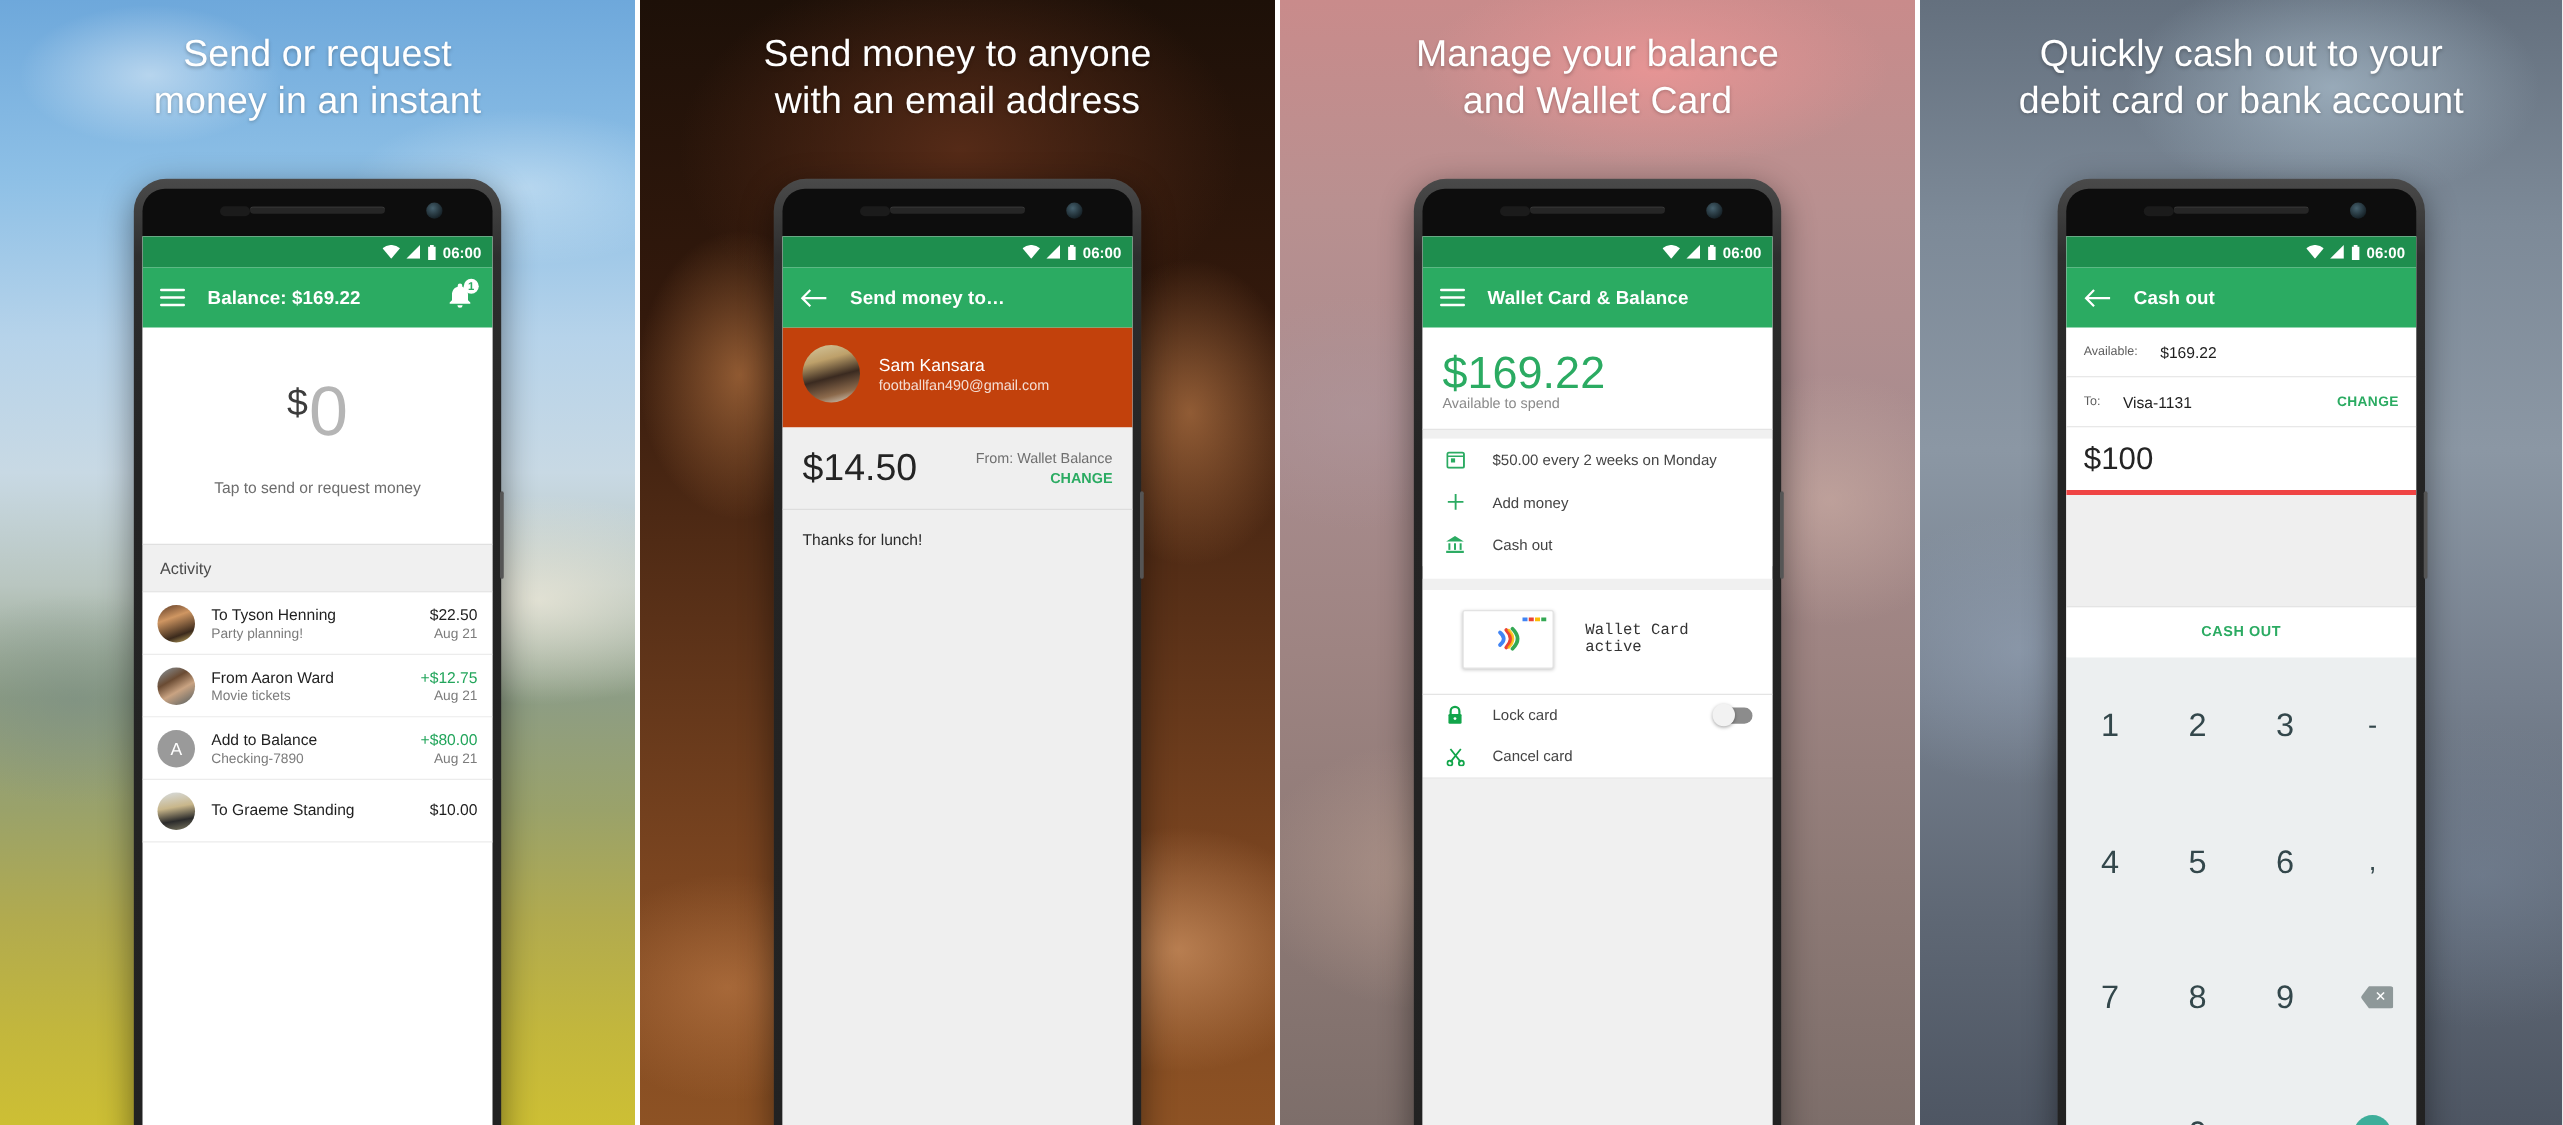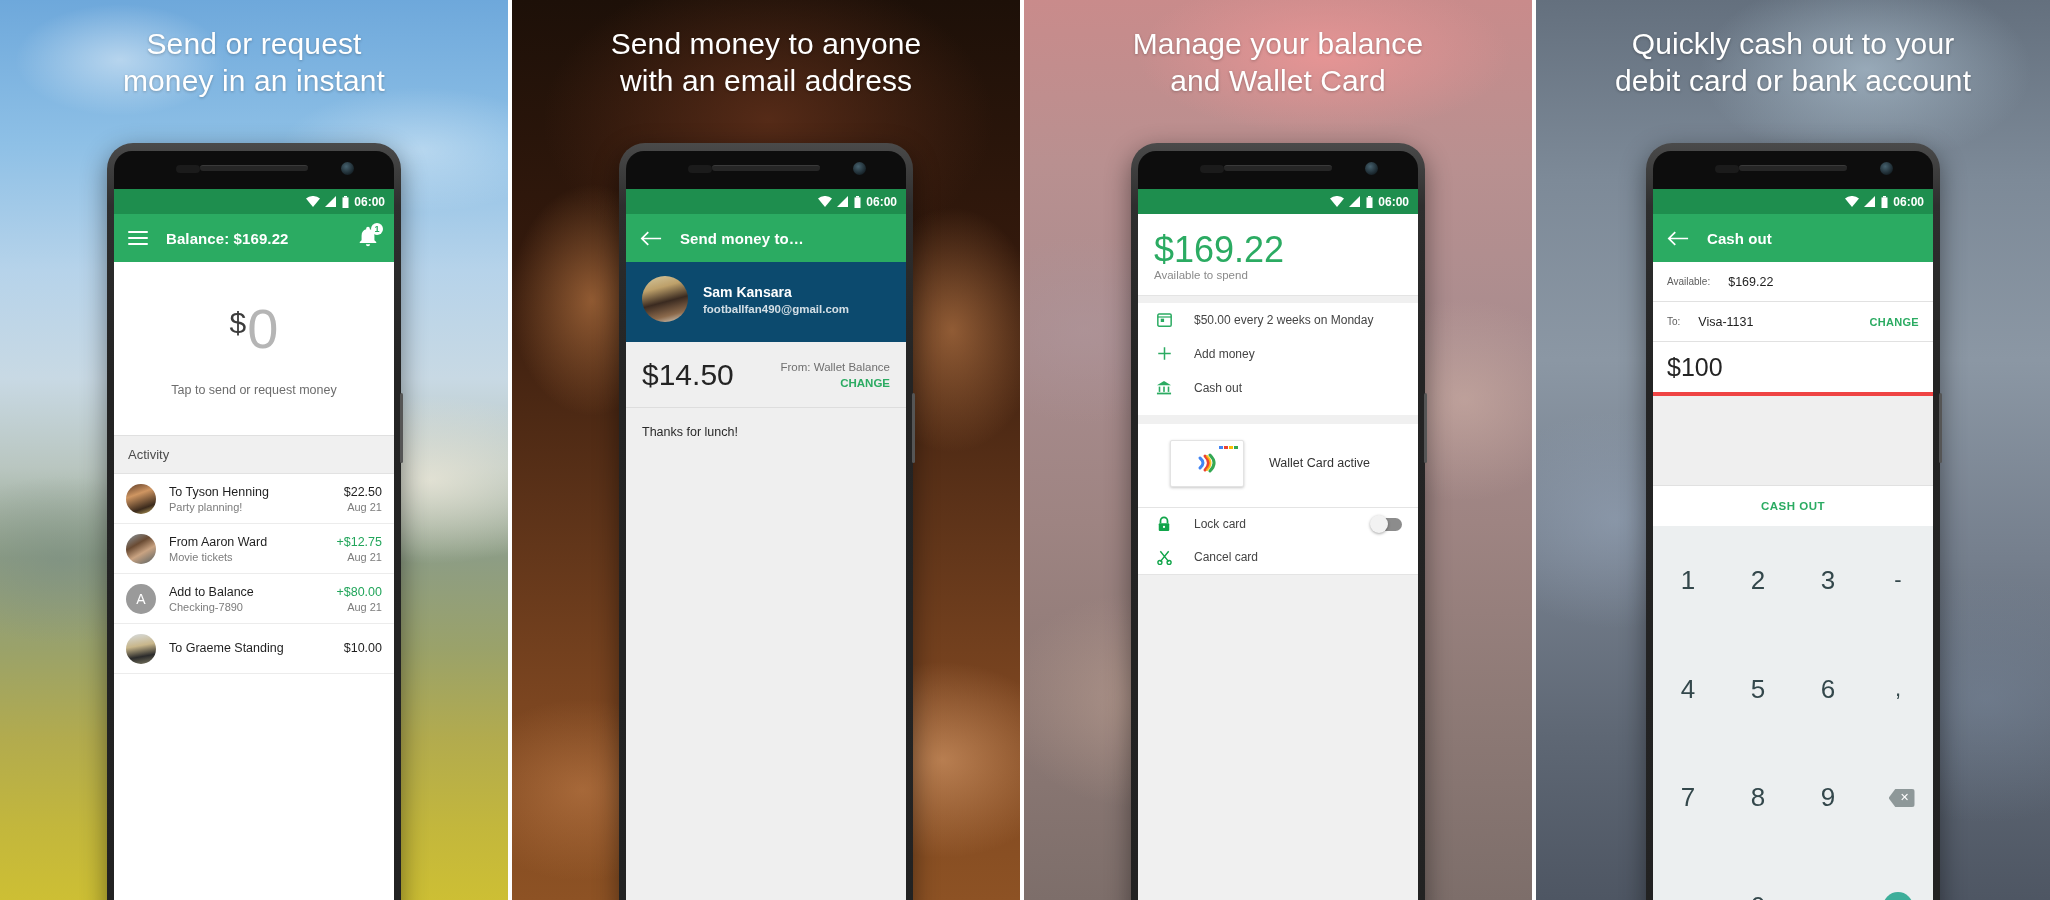--- a/index.html
+++ b/index.html
@@ -206,25 +206,24 @@
   .act-main { flex: 1; min-width: 0; }
   .act-title { font-size: 12.5px; color: #1f1f1f; white-space: nowrap; overflow: hidden; }
   .act-sub { font-size: 11px; color: #7c7c7c; margin-top: 2px; }
   .act-right { text-align: right; }
   .act-amt { font-size: 12.5px; color: #1f1f1f; }
   .act-amt.pos { color: #22a55b; }
   .act-date { font-size: 11px; color: #7c7c7c; margin-top: 2px; }
 
   
   .recipient {
-    background: #0c4a6e;
+    background: #c2410c;
     display: flex; align-items: center;
     padding: 14px 0 20px 16px;
     color: #fff;
-    font-weight: bold;
   }
   .recipient .avatar {
     width: 46px; height: 46px; flex: 0 0 46px; margin-right: 15px;
     background: linear-gradient(165deg,#d6c9a0 0%, #bda06a 28%, #3a2a20 55%, #8c6a4c 80%, #e3ddd0 100%);
   }
   .rec-name { font-size: 14px; }
   .rec-mail { font-size: 11.5px; color: rgba(255,255,255,.82); margin-top: 3px; }
   .amt-block {
     background: #efefef;
     height: 66px;
@@ -253,20 +252,21 @@
     padding: 0 16px; background: #fff;
     font-size: 12px; color: #444;
   }
   .menu-ico { width: 20px; flex: 0 0 20px; margin-right: 20px; display: flex; align-items: center; justify-content: center; }
   .divider { height: 1px; background: #e4e4e4; }
   .gap { height: 9px; background: #f0f0f0; }
   .card-block {
     background: #fff; padding: 16px 16px 20px 32px;
     display: flex; align-items: center;
     border-bottom: 1px solid #e4e4e4;
+    font-family: Liberation Mono, monospace;
   }
   .wcard {
     width: 74px; height: 47px; background: #fff;
     border: 1px solid #e3e3e3; border-radius: 2px;
     box-shadow: 0 1px 3px rgba(0,0,0,.22);
     margin-right: 25px; position: relative;
     display: flex; align-items: center; justify-content: center;
   }
   .wcard .dots { position: absolute; right: 5px; top: 5px; display: flex; gap: 1px; }
   .wcard .dots i { width: 4px; height: 3px; display: block; }
@@ -501,20 +501,28 @@
               <path d="M7 11 L0 2.5 A11 11 0 0 1 14 2.5 Z" fill="#fff"></path>
             </svg>
           <svg width="12" height="11" viewBox="0 0 12 11">
               <path d="M11 0 L11 11 L0 11 Z" fill="#fff"></path>
             </svg>
           <svg width="7" height="12" viewBox="0 0 7 12">
               <rect x="2" y="0" width="3" height="1.6" fill="#fff"></rect>
               <rect x="0.5" y="1.4" width="6" height="10.6" fill="#fff"></rect>
             </svg>
           <span>06:00</span>
+        </div>
+        <div class="appbar">
+          <div class="hamburger">
+              <span></span>
+              <span></span>
+              <span></span>
+            </div>
+          <div class="title">Wallet Card &amp; Balance</div>
         </div>
         <div class="bal-block">
           <div class="bal-big">$169.22</div>
           <div class="bal-sub">Available to spend</div>
         </div>
         <div class="gap" style="height:7px"></div>
         <div class="menu-row">
           <span class="menu-ico">
             <svg width="15" height="15" viewBox="0 0 18 18">
                 <rect x="1" y="2.5" width="16" height="14.5" rx="1.5" fill="none" stroke="#2bab62" stroke-width="1.8"></rect>

